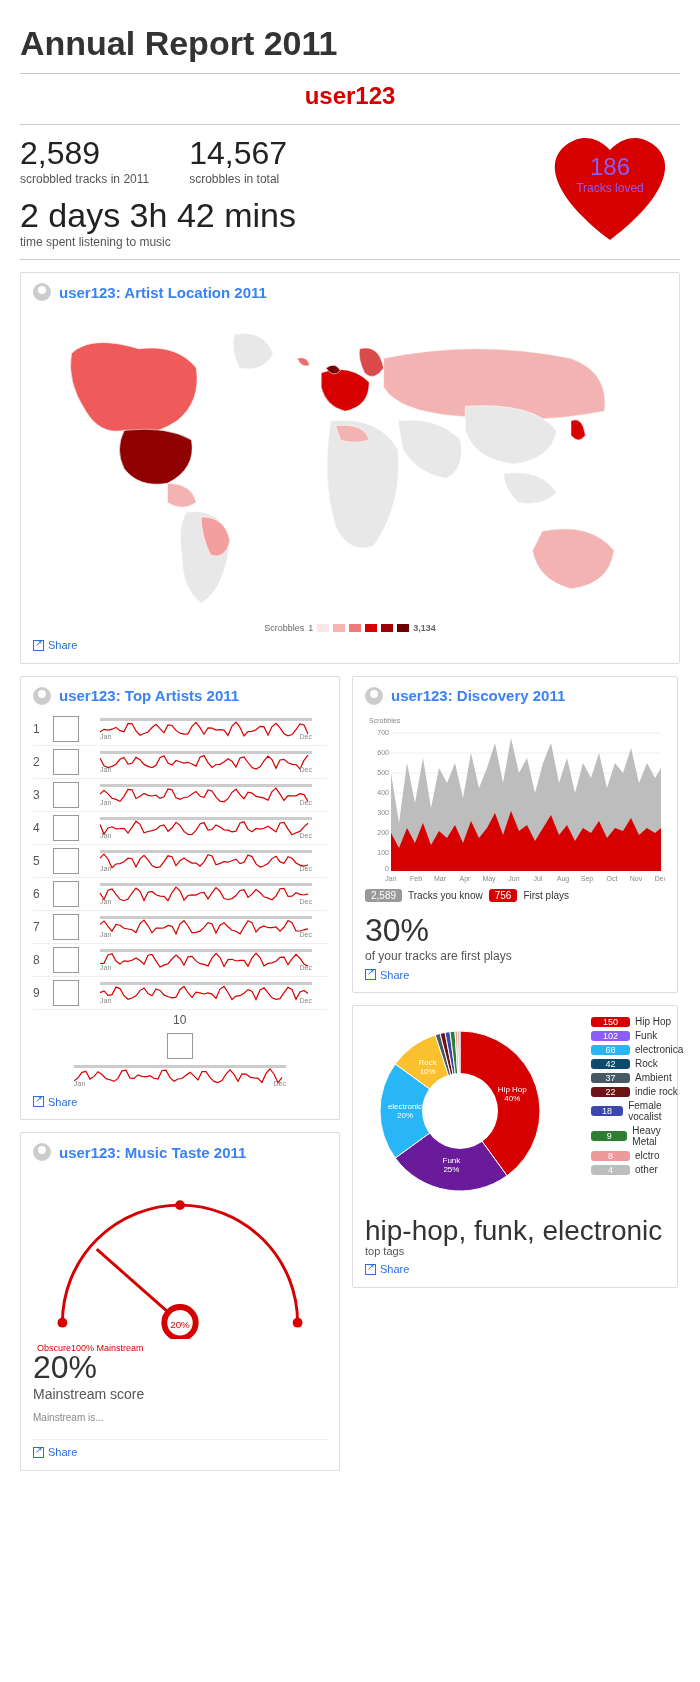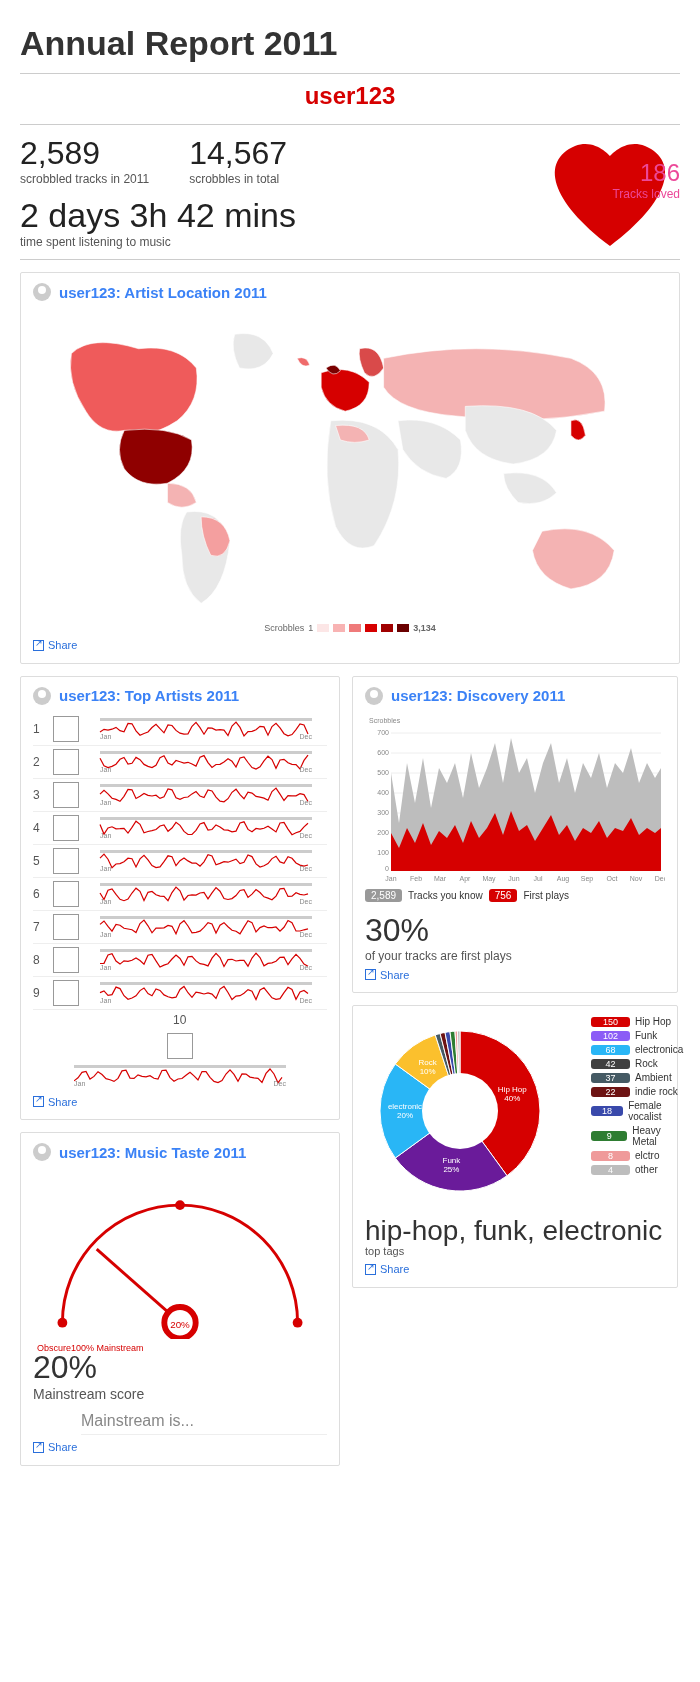--- a/index.html
+++ b/index.html
@@ -15,22 +15,22 @@
 .username { text-align: center; color: #d60000; font-size: 24px; font-weight: 700; padding: 8px 0 10px; }
 
 .stats-top { position: relative; padding: 10px 0 6px; }
 .stat-row { display: flex; gap: 40px; }
 .stat .big { font-size: 32px; font-weight: 400; color: #222; }
 .stat .lbl { font-size: 12px; color: #555; }
 .time-row { margin-top: 10px; }
 .time-row .big { font-size: 34px; }
 
 .heart {
-  position: absolute; right: 0; top: 6px;
-  width: 140px; height: 120px; color: #ec4899; text-align: right;
+  position: absolute; right: 0; top: 0;
+  width: 140px; height: 120px; color: #8b5cf6; text-align: center;
 }
 .heart svg { position: absolute; left: 0; top: 0; }
 .heart .hnum { position: relative; font-size: 24px; padding-top: 28px; }
 .heart .hlbl { position: relative; font-size: 12px; }
 
 .panel {
   border: 1px solid #ddd; border-radius: 2px;
   margin: 12px 0 0; padding: 10px 12px 8px; background: #fff;
 }
 .panel .phead { display: flex; align-items: center; gap: 8px; margin-bottom: 8px; }
@@ -85,21 +85,21 @@
 .tag-cnt { display: inline-block; width: 39px; padding: 0 3px; border-radius: 3px; color: #fff; font-size: 9px; text-align: center; margin-left: 26px; }
 .tags-big { font-size: 28px; line-height: 1.05; margin-top: 10px; }
 .tags-lbl { font-size: 11px; color: #555; }
 
 
 .gauge-wrap { position: relative; height: 180px; padding-top: 10px; }
 .gauge-wrap svg { width: 100%; height: 160px; }
 .gauge-labels { display: flex; justify-content: flex-start; font-size: 9px; color: #d60000; padding: 0 4px; }
 .taste-big { font-size: 32px; }
 .taste-lbl { font-size: 14px; color: #555; }
-.taste-sub { font-size: 16px; color: #888; margin-top: 10px; border-bottom: 1px solid #eee; padding-bottom: 4px; margin-left: 48px; }
+.taste-sub { font-size: 10px; color: #888; margin-top: 10px; border-bottom: 1px solid #eee; padding-bottom: 16px; }
 </style>
 </head>
 <body>
 
 <div class="container">
 
   <div class="title">Annual Report 2011</div>
   <hr class="rule">
   <div class="username">user123</div>
   <hr class="rule">
@@ -453,21 +453,21 @@
               </div>
               <div>
                 <span class="tag-cnt" style="background:#8b5cf6">102</span>
                 <span>Funk</span>
               </div>
               <div>
                 <span class="tag-cnt" style="background:#29b6f6">68</span>
                 <span>electronica</span>
               </div>
               <div>
-                <span class="tag-cnt" style="background:#404040">42</span>
+                <span class="tag-cnt" style="background:#0c4a6e">42</span>
                 <span>Rock</span>
               </div>
               <div>
                 <span class="tag-cnt" style="background:#455a64">37</span>
                 <span>Ambient</span>
               </div>
               <div>
                 <span class="tag-cnt" style="background:#6d1313">22</span>
                 <span>indie rock</span>
               </div>

